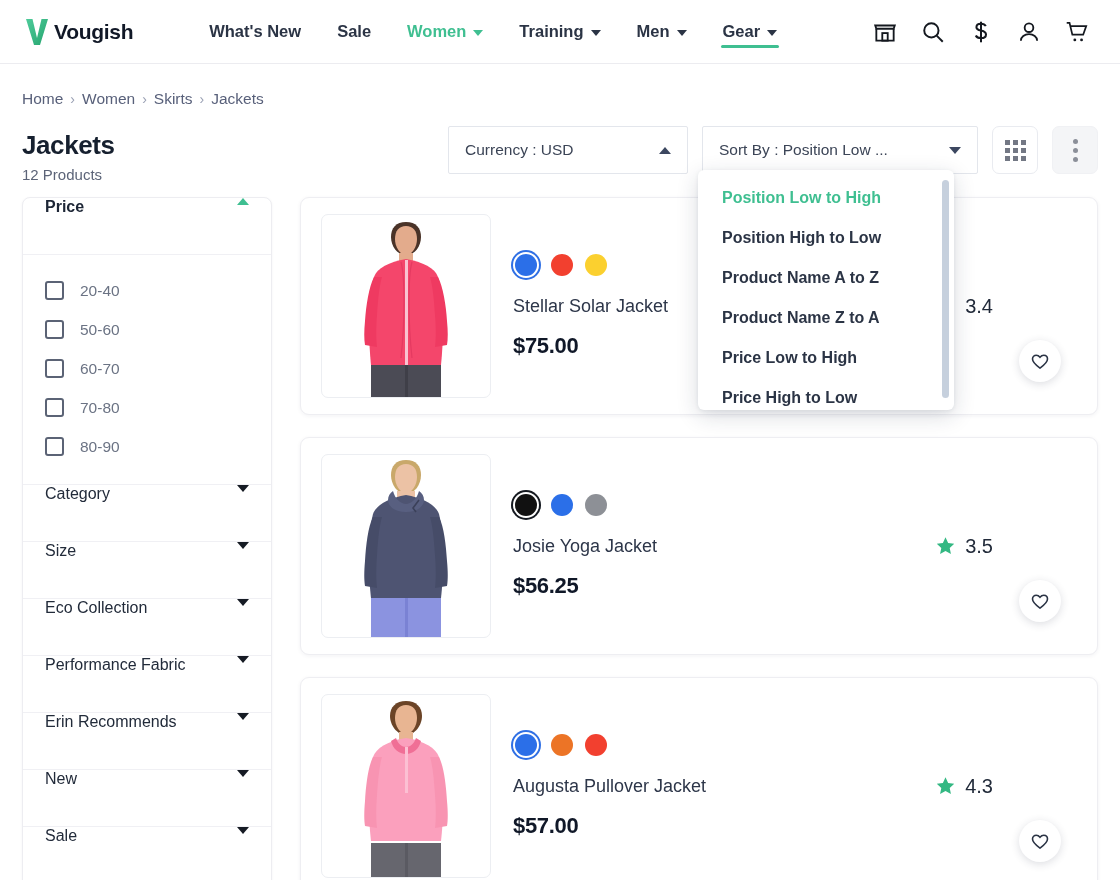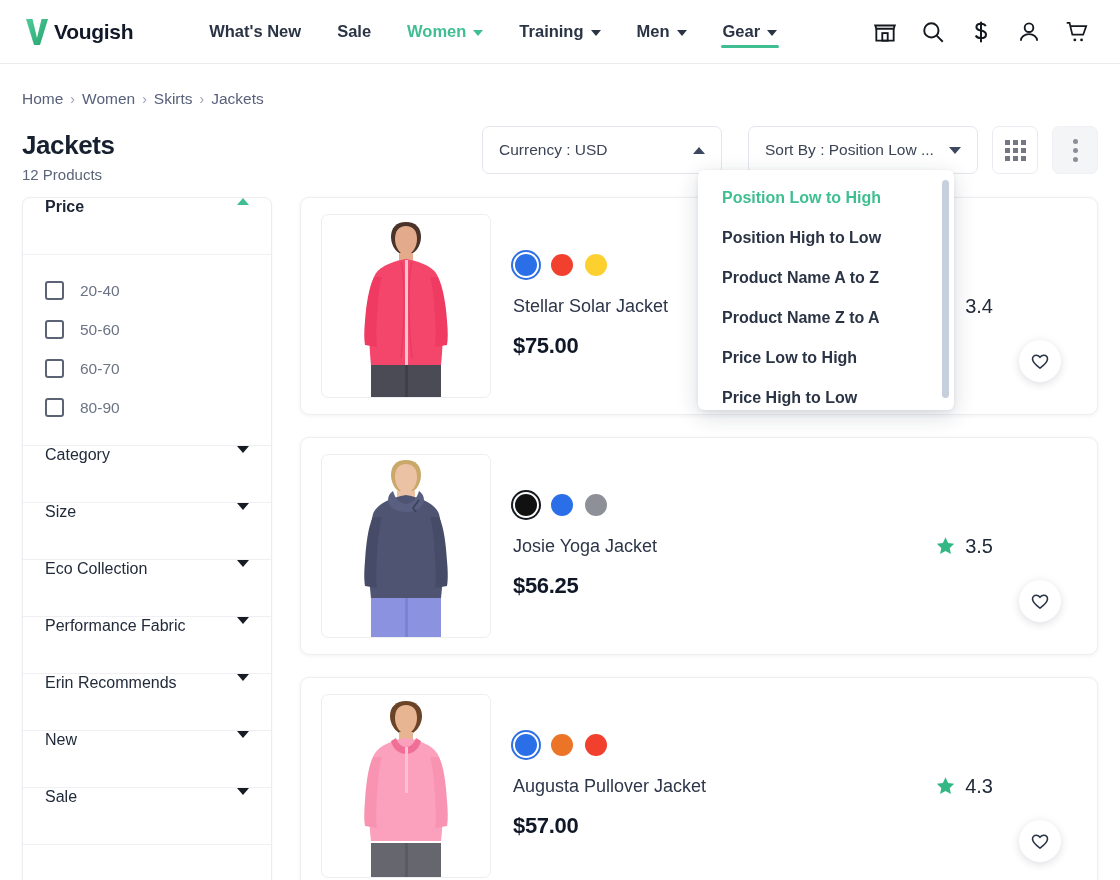--- a/index.html
+++ b/index.html
@@ -61,27 +61,27 @@
   .toolbar {
     display: flex; align-items: flex-start; padding: 18px 22px 0 22px;
     position: relative;
   }
   .title-block { padding-top: 4px; }
   .page-title { font-size: 26px; font-weight: bold; letter-spacing: -0.4px; color: #16202f; }
   .product-count { font-size: 15px; color: #5c6478; margin-top: 5px; }
   .controls { margin-left: auto; display: flex; align-items: center; gap: 14px; }
 
   .select-box {
-    height: 48px; border: 1px solid #e3e6ec; border-radius: 7px;
+    height: 48px; border: 1px solid #e3e6ec; border-radius: 2px;
     background: #fff; display: flex; align-items: center;
-    padding: 0 16px; cursor: pointer; font-size: 15.5px; color: #3b4456; margin-left: 12px;
+    padding: 0 16px; cursor: pointer; font-size: 15.5px; color: #3b4456;
   }
   .select-box .label { white-space: nowrap; }
   .select-box.currency { width: 240px; }
-  .select-box.sortby { width: 230px; justify-content: space-between; }
+  .select-box.sortby { width: 276px; justify-content: space-between; }
   .caret {
     margin-left: auto; width: 0; height: 0;
     border-left: 6px solid transparent; border-right: 6px solid transparent;
   }
   .caret.down { border-top: 7px solid #3c4760; }
   .caret.up { border-bottom: 7px solid #3c4760; }
 
   .view-btn {
     width: 46px; height: 48px; border-radius: 7px; border: 1px solid #e9ebf0;
     background: #fff; display: flex; align-items: center; justify-content: center;
@@ -326,20 +326,24 @@
       <div class="check-row">
         <span class="checkbox"></span>
         <span class="check-label">50-60</span>
       </div>
       <div class="check-row">
         <span class="checkbox"></span>
         <span class="check-label">60-70</span>
       </div>
       <div class="check-row">
         <span class="checkbox"></span>
+        <span class="check-label">70-80</span>
+      </div>
+      <div class="check-row">
+        <span class="checkbox"></span>
         <span class="check-label">80-90</span>
       </div>
     </div>
 
     <div class="filter-head">
       <span class="filter-title light">Category</span>
       <span class="filter-caret down"></span>
     </div>
     <div class="filter-head">
       <span class="filter-title light">Size</span>

